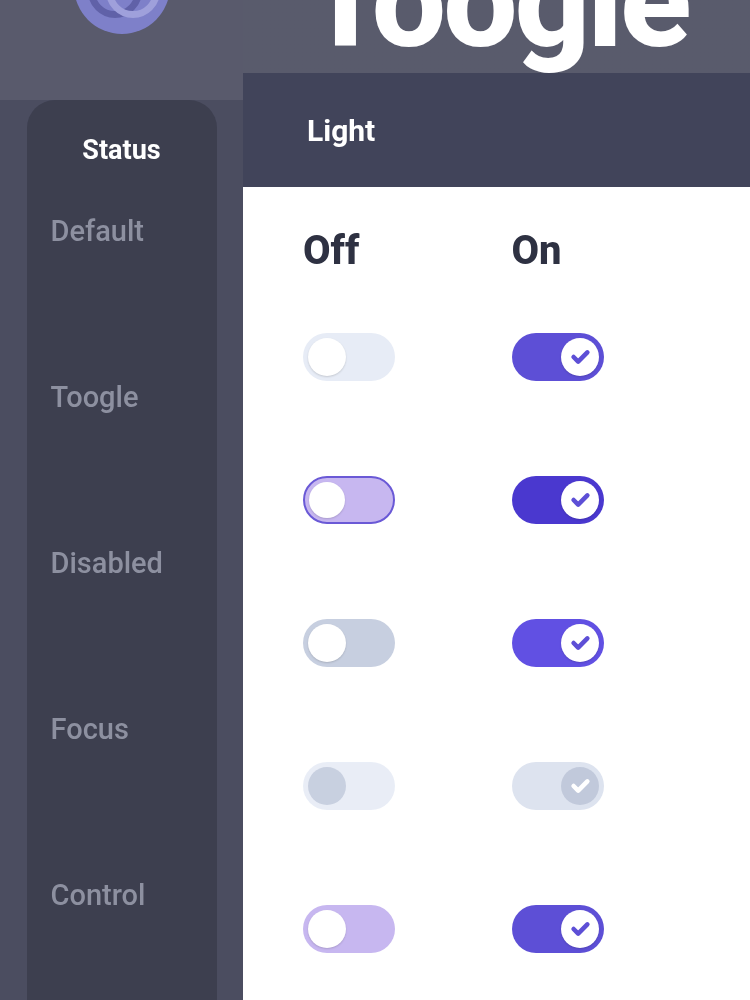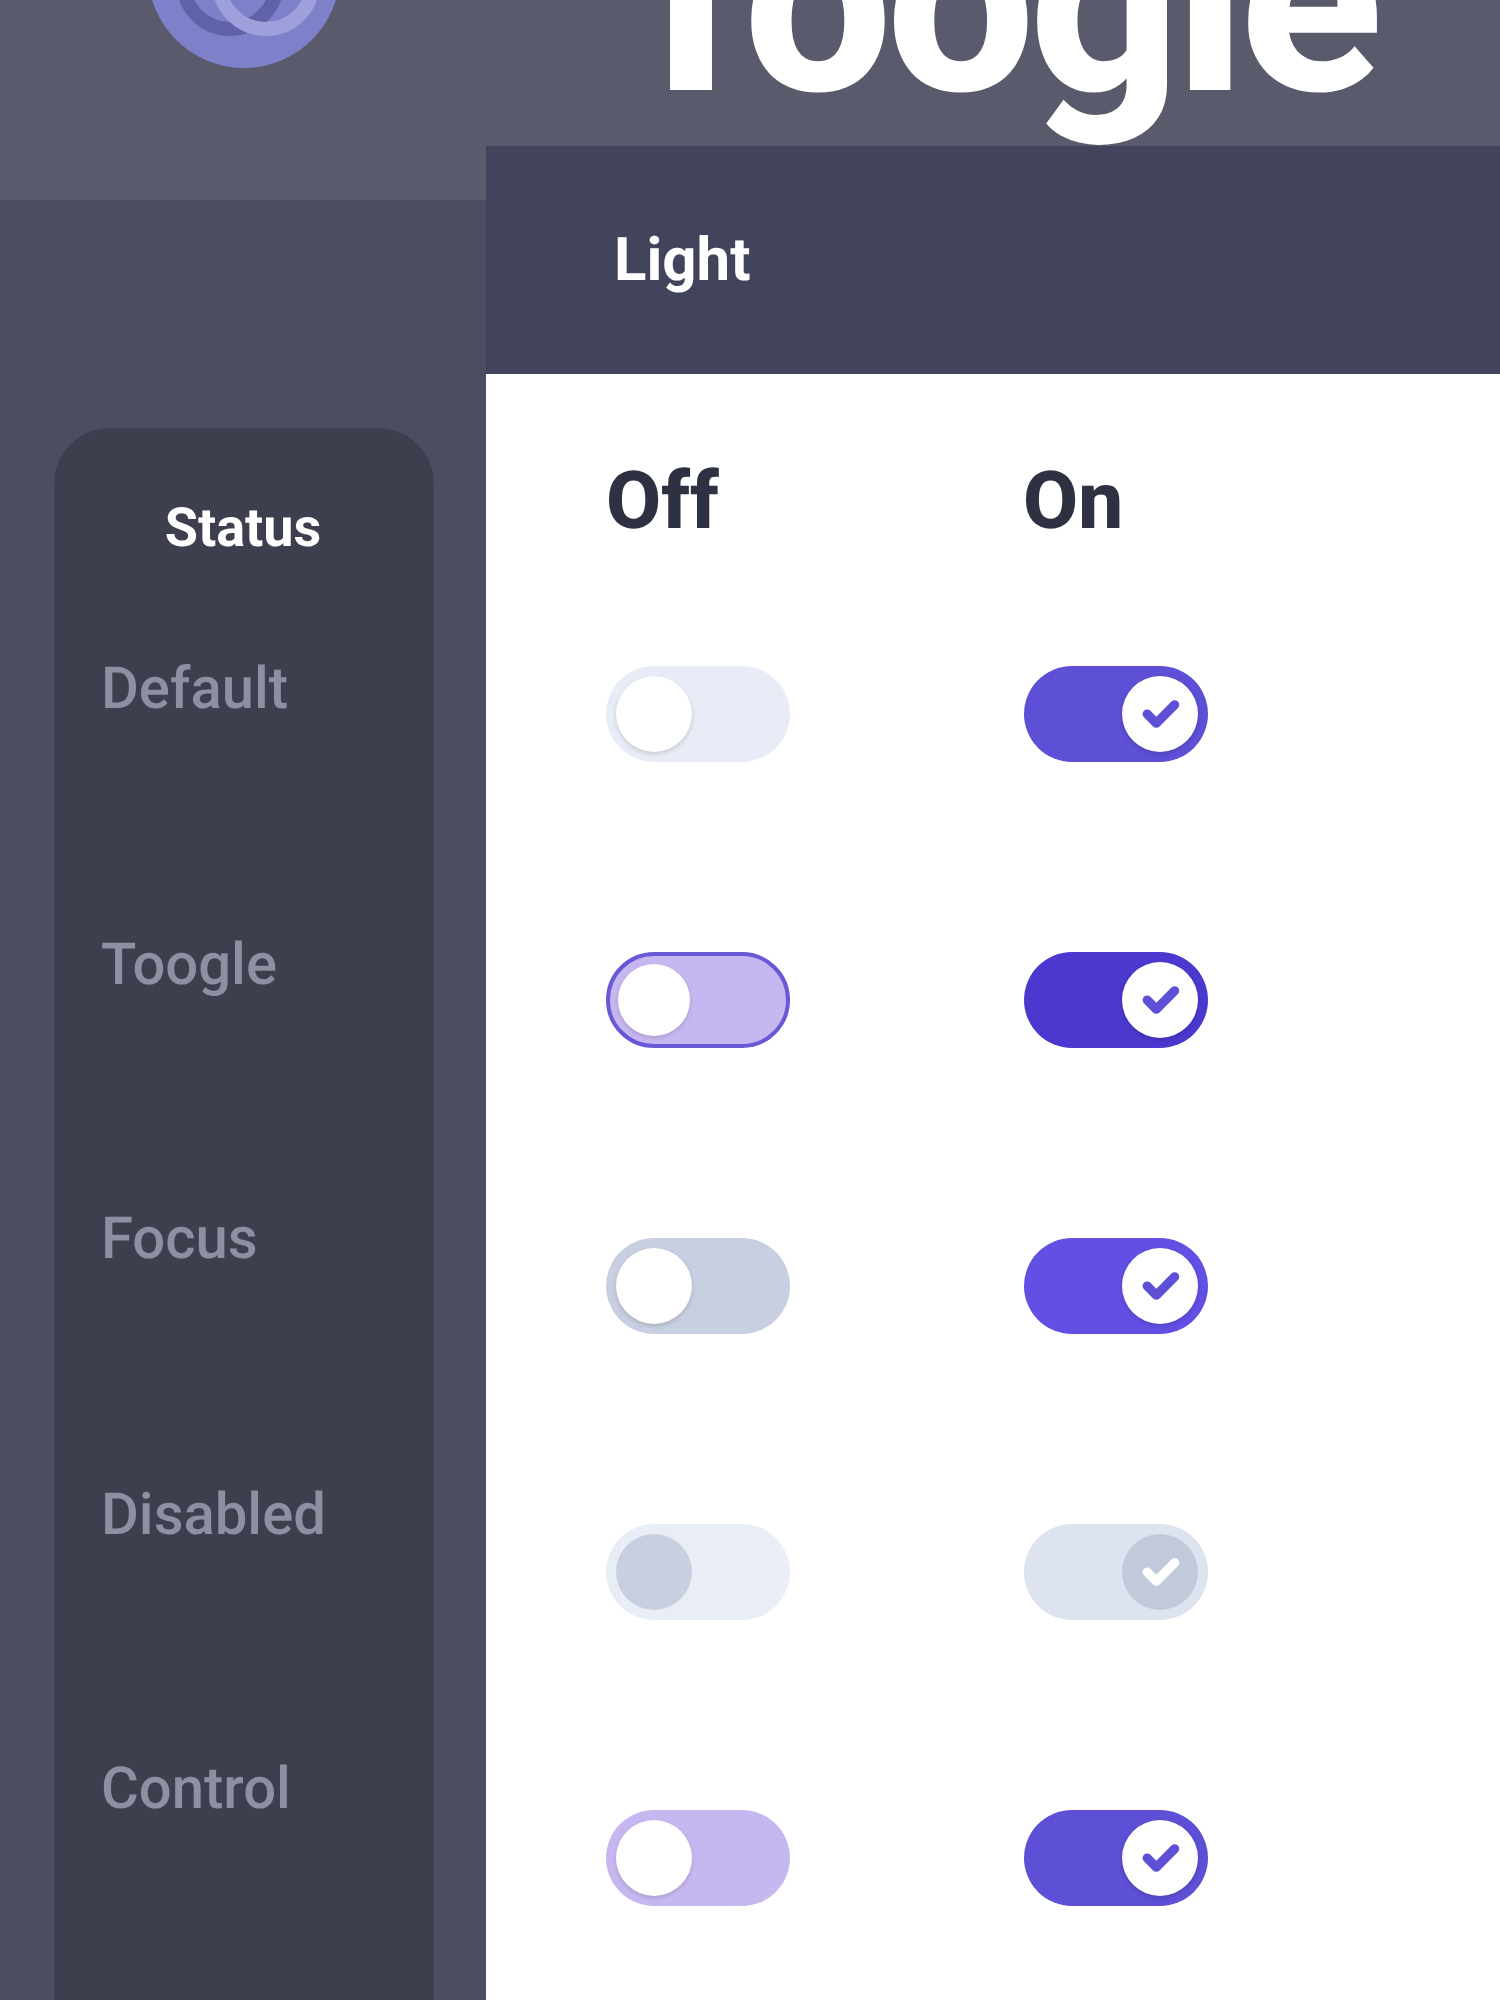--- a/index.html
+++ b/index.html
@@ -33,21 +33,20 @@
   .logo::before, .logo::after { content:""; position:absolute; border-radius:50%; }
   
   .logo::before { width:40px; height:40px; border:7px solid #6061a8; left:14px; top:26px; }
   .logo::after  { width:40px; height:40px; border:7px solid #9fa0db; left:32px; top:26px; }
 
   .status-card {
     background: #3d3f4f;
     border-radius: 28px 28px 0 0;
     width: 190px;
     flex: 1 1 auto;
-    margin-top: 114px;
     padding-top: 34px;
     padding-bottom: 40px;
     display: flex;
     flex-direction: column;
   }
   .status-title {
     color: #ffffff;
     font-weight: 700;
     font-size: 27px;
     text-align: center;
@@ -170,22 +169,22 @@
 
 <div class="sidebar">
   <div class="logo-strip">
     <div class="logo"></div>
   </div>
   <div class="status-card">
     <div class="status-title">Status</div>
     <div class="status-list">
       <div class="status-row">Default</div>
       <div class="status-row">Toogle</div>
+      <div class="status-row">Disabled</div>
       <div class="status-row">Focus</div>
-      <div class="status-row">Disabled</div>
       <div class="status-row">Control</div>
     </div>
   </div>
 </div>
 
 <div class="main">
   <div class="hero">
     <div class="hero-title">Toogle</div>
   </div>
   <div class="theme-bar">

